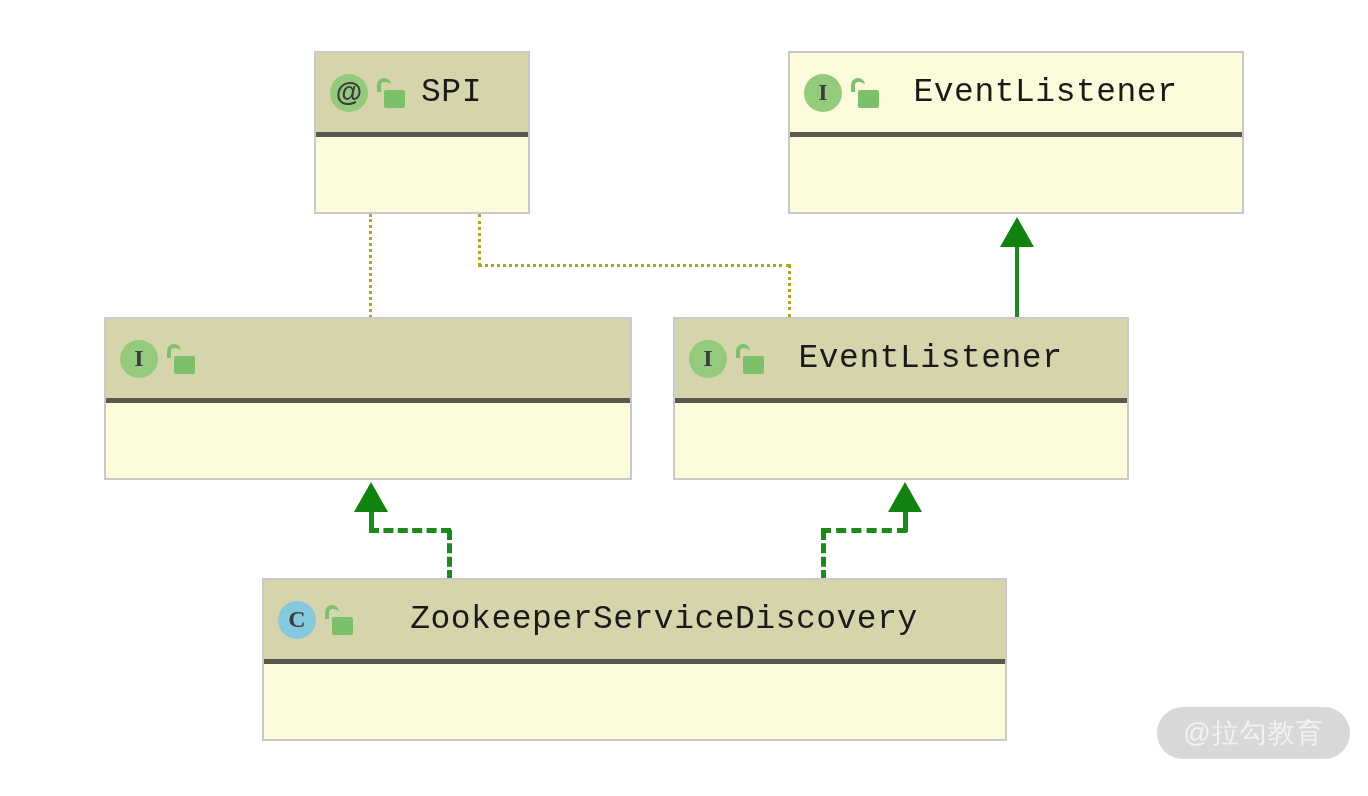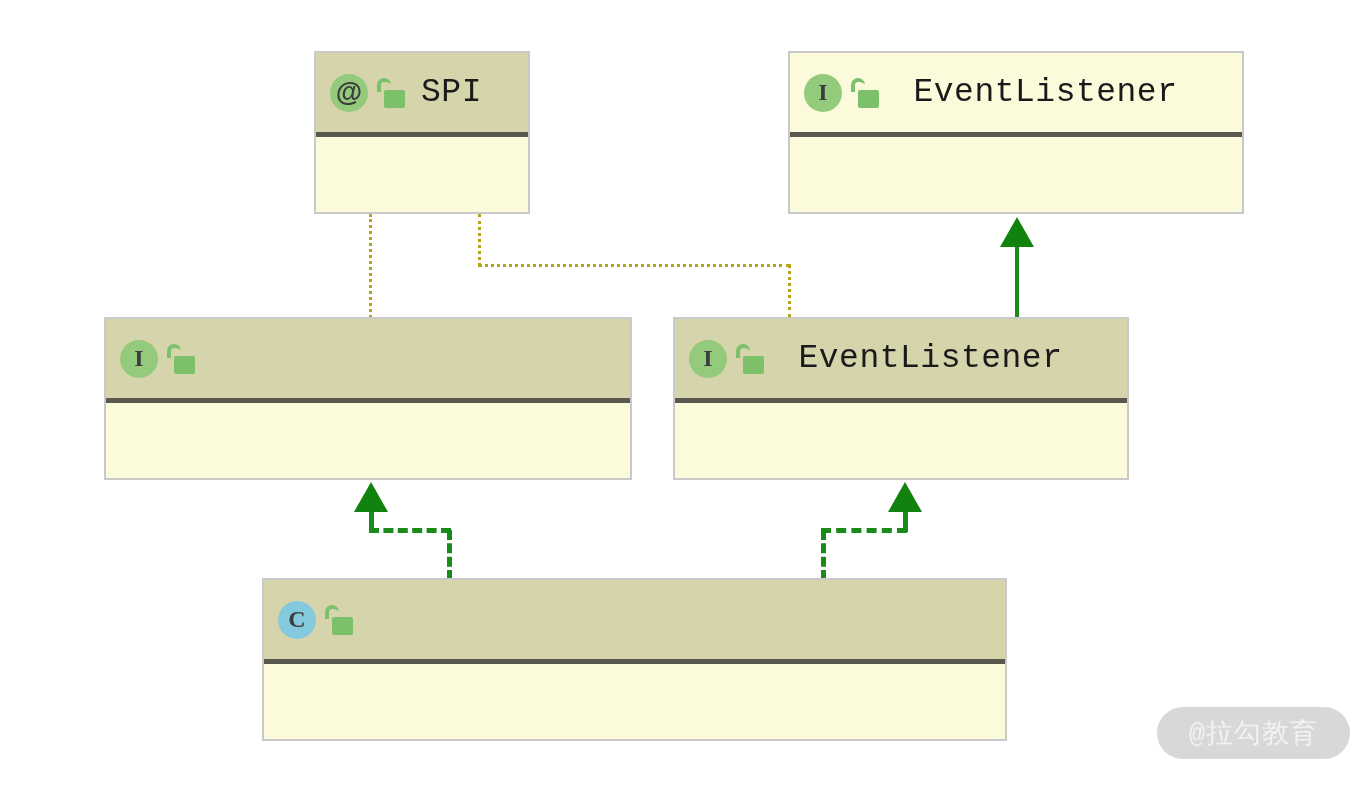--- a/index.html
+++ b/index.html
@@ -146,21 +146,21 @@
     top: 707px;
     width: 193px;
     height: 52px;
     background: #d8d8d8;
     border-radius: 26px;
     display: flex;
     align-items: center;
     justify-content: center;
     color: #f2f2f2;
     font-size: 27px;
-    font-family: Liberation Mono, monospace;
+    font-family: Liberation Sans, sans-serif;
     letter-spacing: 1px;
     z-index: 9;
   }
 </style>
 </head>
 <body>
 
 <div id="canvas">
 
   <div class="conn dot-v" style="left:369px; top:214px; height:104px;"></div>
@@ -229,19 +229,20 @@
     <div class="uml-body"></div>
   </div>
 
   <div class="uml-node" style="left:262px; top:578px; width:745px; height:163px;">
     <div class="uml-header olive">
       <span class="stereo-icon blue">C</span>
       <span class="lock-icon">
         <span class="lock-shackle"></span>
           <span class="lock-body"></span>
       </span>
+      <span class="uml-title">ZookeeperServiceDiscovery</span>
     </div>
     <div class="uml-body"></div>
   </div>
 
   <div id="watermark">@拉勾教育</div>
 
 </div>
 
 </body></html>

